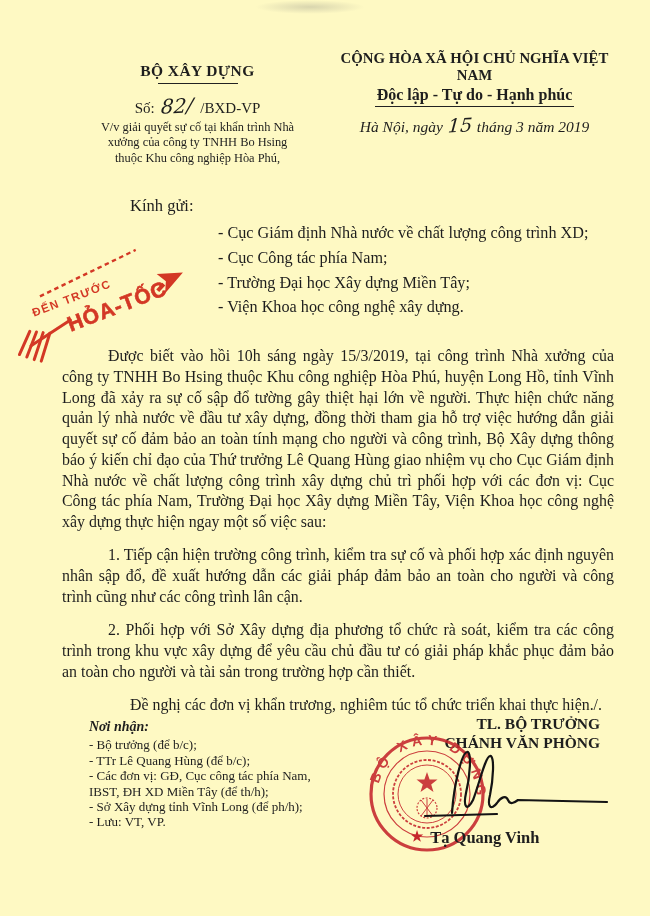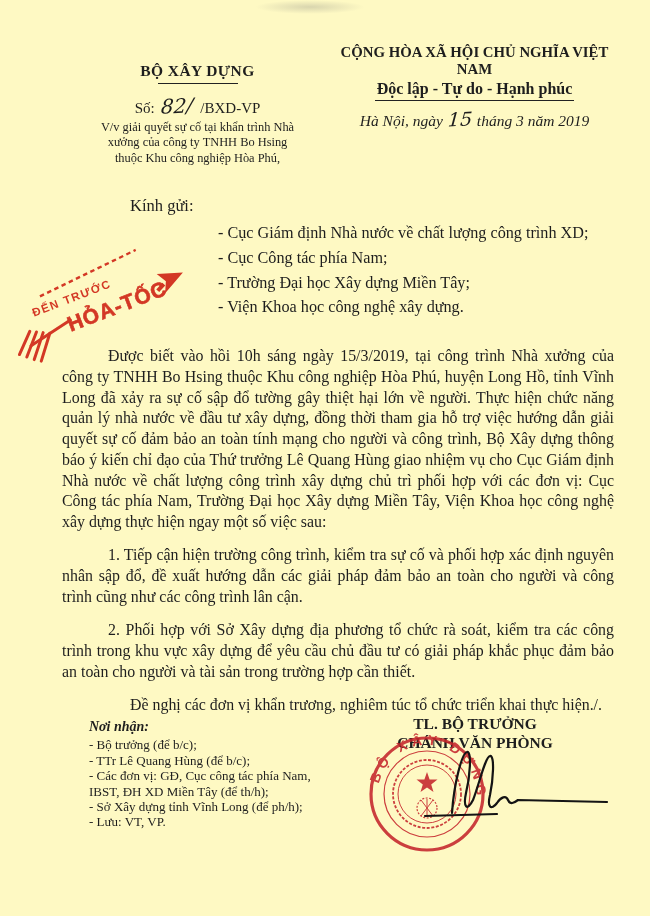--- a/index.html
+++ b/index.html
@@ -9,40 +9,40 @@
   .smudge{position:absolute;left:255px;top:0;width:110px;height:14px;
         background:radial-gradient(ellipse at center,rgba(120,120,120,.28),rgba(120,120,120,0) 70%);}
   
   .hdr-left{position:absolute;left:75px;top:62px;width:245px;text-align:center;}
   .org{font-weight:bold;font-size:15.5px;letter-spacing:.4px;}
   .org-rule{width:80px;border-bottom:1.4px solid #222;margin:3px auto 0;}
   .doc-no{margin-top:12px;font-size:15px;}
   .hand{font-family:"DejaVu Serif",serif;font-style:italic;font-size:20px;
         display:inline-block;transform:skewX(-7deg) rotate(-3deg);line-height:1;padding:0 3px;}
   .subject{margin-top:3px;font-size:12.4px;line-height:15.4px;}
-  .hdr-right{position:absolute;left:322px;top:44px;width:305px;text-align:center;}
+  .hdr-right{position:absolute;left:322px;top:50px;width:305px;text-align:center;}
   .motto1{font-weight:bold;font-size:14.8px;}
   .motto2{font-weight:bold;font-size:16px;display:inline-block;
         border-bottom:1.4px solid #222;padding:0 2px 2px;margin-top:2px;}
   .dateline{font-style:italic;font-size:15.5px;margin-top:9px;}
   .hand-day{font-size:19px;padding:0 1px;}
   
   .salutation{position:absolute;left:130px;top:196px;font-size:16.5px;}
   .recipients{position:absolute;left:218px;top:221px;font-size:16.2px;line-height:24.8px;}
   
   .urgent{position:absolute;left:10px;top:248px;opacity:.92;}
   
   .body{position:absolute;left:62px;top:346px;width:552px;font-size:15.9px;
         line-height:20.75px;text-align:justify;}
   .body p{margin:0 0 12.5px;text-indent:46px;}
   .body p.final{text-indent:68px;margin-bottom:0;}
   
   .notes{position:absolute;left:89px;top:719px;font-size:13px;line-height:15.4px;}
   .notes-label{font-weight:bold;font-style:italic;font-size:14px;margin-bottom:3px;}
-  .sign-block{position:absolute;left:350px;top:714px;width:250px;text-align:center;
+  .sign-block{position:absolute;left:350px;top:714px;width:250px;text-align:right;
         font-weight:bold;font-size:15.5px;line-height:19px;}
   .seal{position:absolute;left:366px;top:732px;opacity:.88;}
   .signature{position:absolute;left:418px;top:745px;}
   .signer-name{position:absolute;left:350px;top:828px;width:250px;text-align:center;
         font-weight:bold;font-size:16.5px;}
   .star{color:#c5262c;margin-right:7px;font-size:14px;position:relative;top:-2px;}
 </style>
 </head>
 <body>
 
@@ -139,13 +139,16 @@
 
   <svg class="signature" width="200" height="78" viewBox="0 0 200 78">
     <g stroke="#141414" stroke-width="2.2" fill="none" stroke-linecap="round">
       <path d="M34,68 C36,38 44,8 49,7 C54,6 52,32 48,48 C45,62 49,67 55,55
                C61,40 67,12 72,11 C77,10 75,36 72,50 C69,62 73,66 79,58
                C83,52 88,50 90,55 C92,60 96,58 100,55 L189,57"></path>
       <path d="M7,71 L79,69"></path>
     </g>
   </svg>
 
+  <div class="signer-name">
+    <span class="star">★</span><span>Tạ Quang Vinh</span>
+  </div>
 </div>
 
 </body></html>

